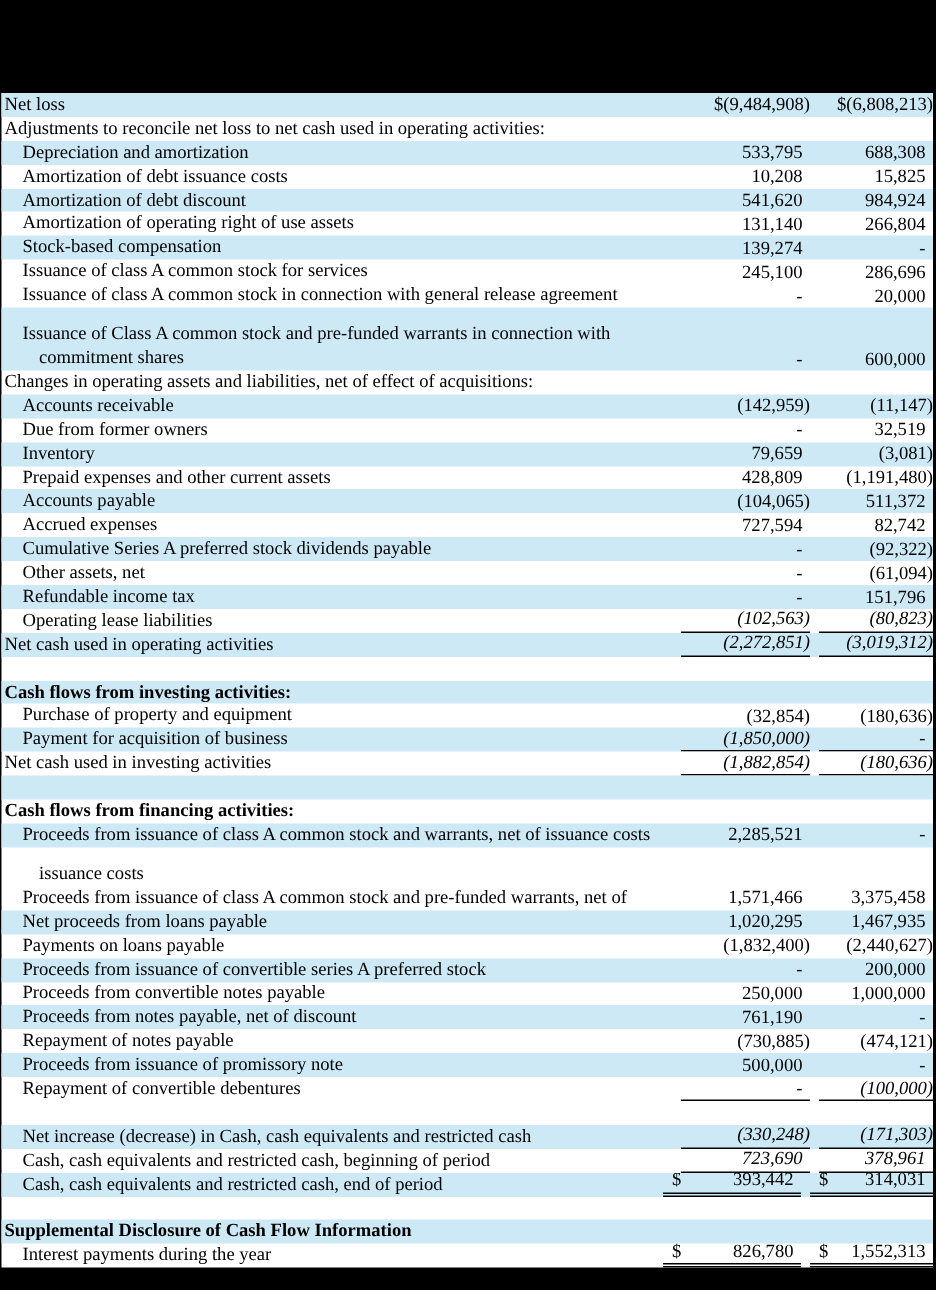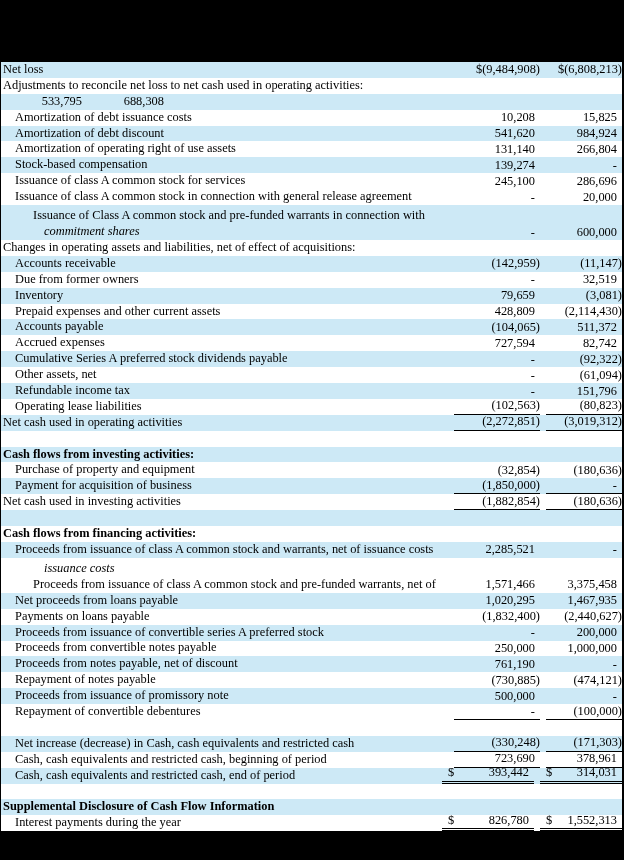--- a/index.html
+++ b/index.html
@@ -5,34 +5,34 @@
   html,body{margin:0;padding:0;}
   .page{
     width:624px;height:860px;background:#000;position:relative;
     font-family:"Liberation Serif","DejaVu Serif",serif;color:#000;
     overflow:hidden;
   }
   .top-band{height:62px;background:#000;}
   .bottom-band{position:absolute;left:0;right:0;bottom:0;height:4px;background:#000;}
   .cf-table{background:#fff;margin-left:1px;margin-right:2px;}
   .row{display:flex;align-items:flex-end;height:15.9px;overflow:hidden;}
-  .row.two{height:35px;padding-left:18px;}
+  .row.two{height:42px;}
   .row.stripe{background:#cde9f6;}
   .label{flex:1;min-width:0;font-size:12.4px;line-height:15.9px;white-space:nowrap;overflow:hidden;padding-left:2px;}
   .label .line{line-height:15.9px;}
   .label.bold{font-weight:bold;}
   .label.ind1{padding-left:14px;}
-  .label .line2{padding-left:11px;font-style:italic;}
+  .label .line2{padding-left:11px;}
   .val{width:84px;flex:0 0 auto;text-align:right;font-size:12.4px;line-height:15.4px;
        display:flex;justify-content:flex-end;align-self:flex-end;}
   .val.c1{width:86px;margin-right:6px;}
   .val.c2{width:76px;}
   .val.withcur{justify-content:space-between;padding-left:6px;}
   .val .amt.pos{padding-right:5px;}
-  .val.rule-s{border-bottom:1.2px solid #000;}
+  .val.rule-s{border-bottom:1.2px solid #000;font-style:italic;}
   .val.rule-d{border-bottom:3px double #000;}
   .blankrow .label{visibility:hidden;}
 </style>
 </head>
 <body>
 
 <div class="page">
   <div class="top-band"></div>
   <div class="cf-table" id="cf-table">
       <div class="row stripe">
@@ -43,20 +43,21 @@
         <div class="val c2">
           <span class="amt">$(6,808,213)</span>
         </div>
       </div>
       <div class="row">
         <div class="label">Adjustments to reconcile net loss to net cash used in operating activities:</div>
         <div class="val c1"></div>
         <div class="val c2"></div>
       </div>
       <div class="row stripe">
+        <div class="label ind1">Depreciation and amortization</div>
         <div class="val c1">
           <span class="amt pos">533,795</span>
         </div>
         <div class="val c2">
           <span class="amt pos">688,308</span>
         </div>
       </div>
       <div class="row">
         <div class="label ind1">Amortization of debt issuance costs</div>
         <div class="val c1">
@@ -154,21 +155,21 @@
         <div class="val c2">
           <span class="amt">(3,081)</span>
         </div>
       </div>
       <div class="row">
         <div class="label ind1">Prepaid expenses and other current assets</div>
         <div class="val c1">
           <span class="amt pos">428,809</span>
         </div>
         <div class="val c2">
-          <span class="amt">(2,114,430)</span>
+          <span class="amt">(1,191,480)</span>
         </div>
       </div>
       <div class="row stripe">
         <div class="label ind1">Accounts payable</div>
         <div class="val c1">
           <span class="amt">(104,065)</span>
         </div>
         <div class="val c2">
           <span class="amt pos">511,372</span>
         </div>

